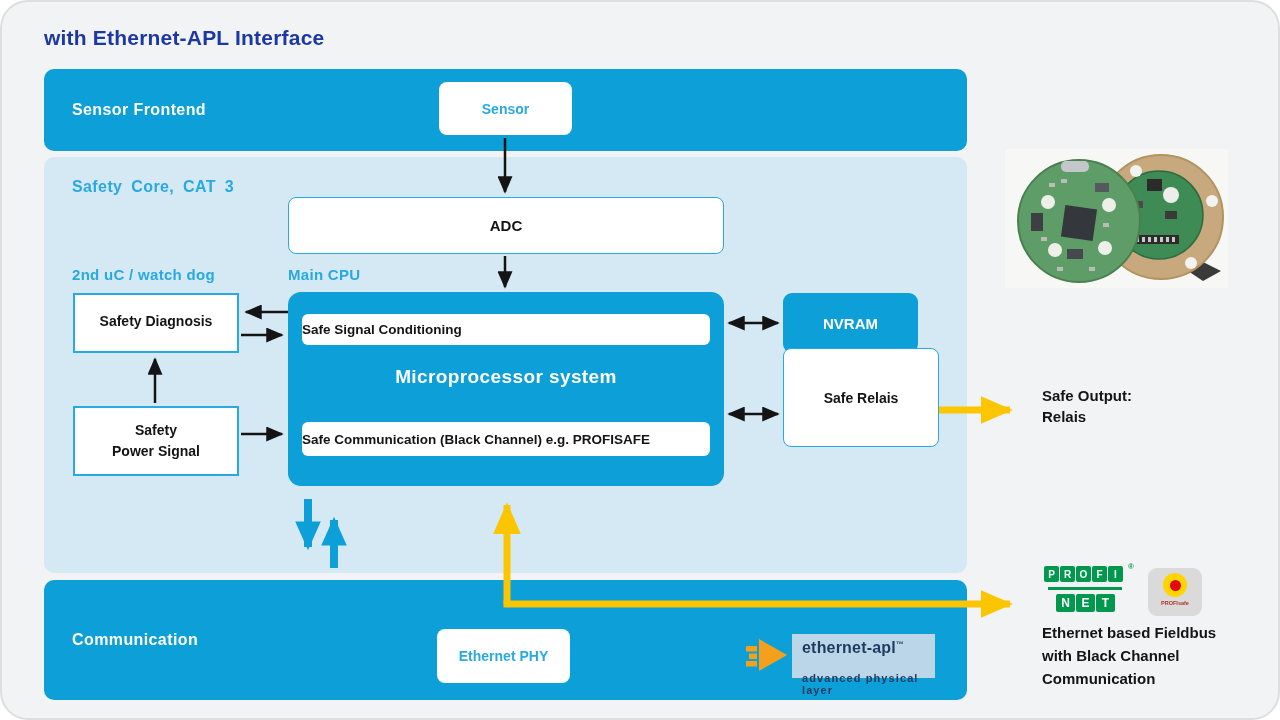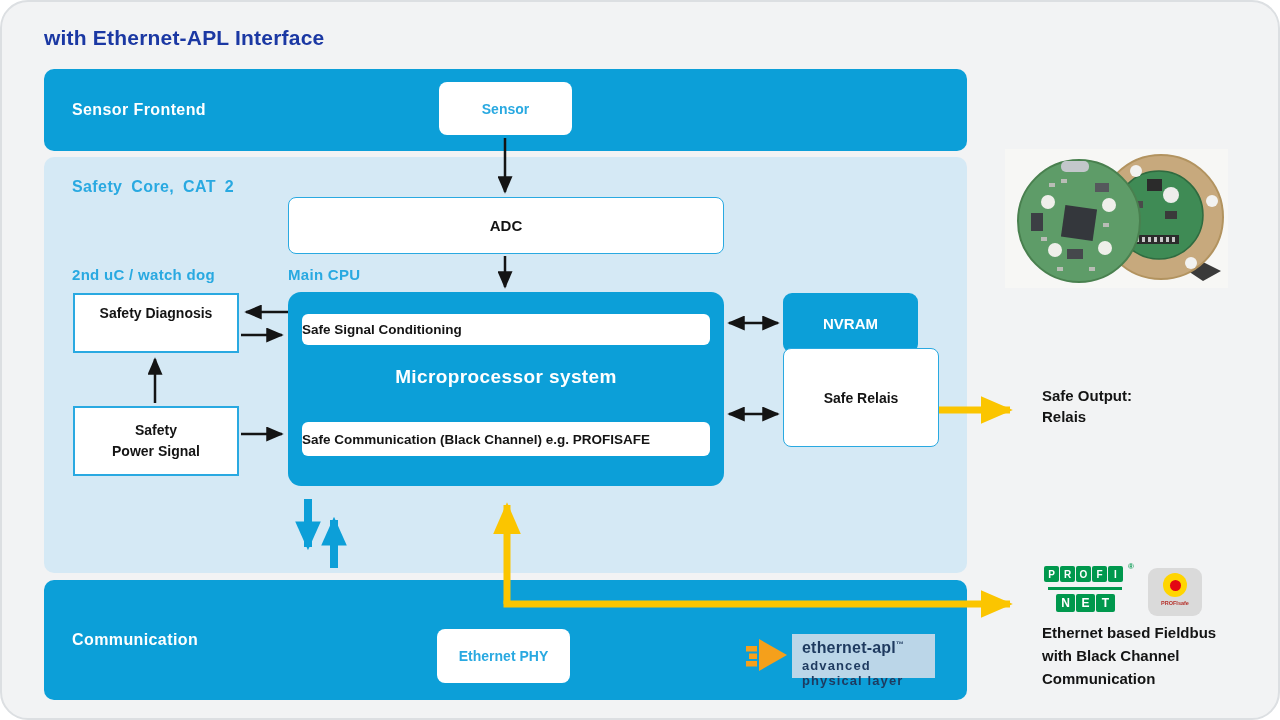--- a/index.html
+++ b/index.html
@@ -27,42 +27,42 @@
 
   .zone-label{font-size:15px;font-weight:bold;color:var(--label-blue,#29A9E1);letter-spacing:.3px}
 
   
   .box{display:flex;align-items:center;justify-content:center;text-align:center;font-weight:bold;color:var(--ink,#141414)}
   .white-box{background:#fff}
   .rounded{border-radius:8px}
   .blue-border{border:2px solid var(--label-blue,#29A9E1)}
   .sensor-box{left:437px;top:80px;width:133px;height:53px;font-size:14px;color:var(--label-blue,#29A9E1)}
   .adc-box{left:286px;top:195px;width:436px;height:57px;font-size:15px;border-width:1.5px}
-  .diag-box{left:71px;top:291px;width:166px;height:60px;align-items:flex-start;padding-top:10px;font-size:14px}
+  .diag-box{left:71px;top:291px;width:166px;height:60px;align-items:flex-start;padding-top:18px;font-size:14px}
   .ps-box{left:71px;top:404px;width:166px;height:70px;flex-direction:column;font-size:14px;line-height:21px}
   .micro-box{left:286px;top:290px;width:436px;height:194px;background:var(--accent-blue,#0C9FD8);border-radius:13px}
   .micro-inner{position:absolute;background:#fff;border-radius:6px;display:flex;align-items:center;justify-content:flex-start;
                font-weight:bold;font-size:13.5px;color:var(--ink,#141414)}
   .sig-box{left:14px;top:22px;width:408px;height:31px}
   .comm-box{left:14px;top:130px;width:408px;height:34px}
   .micro-title{position:absolute;left:0;right:0;top:74px;text-align:center;color:#fff;font-weight:bold;font-size:19px;letter-spacing:.4px}
   .nvram-box{left:781px;top:291px;width:135px;height:60px;background:var(--accent-blue,#0C9FD8);border-radius:9px;color:#fff;font-size:15px}
   .relais-box{left:781px;top:346px;width:156px;height:99px;font-size:14px;border-width:1.5px}
   .phy-box{left:435px;top:627px;width:133px;height:54px;font-size:14px;color:var(--label-blue,#29A9E1)}
 
   
   .note{font-size:15px;font-weight:bold;color:var(--ink,#141414)}
   .safe-output{left:1040px;top:383px;line-height:21px}
   .fieldbus-note{left:1040px;top:619px;line-height:23px}
 
   
   .apl-logo{left:790px;top:632px;width:143px;height:44px;background:#BBD6E8;padding:5px 0 0 10px}
   .apl-name{font-size:16px;font-weight:bold;color:#1E3A5F;letter-spacing:.2px}
   .apl-tm{font-size:8px;vertical-align:super;font-weight:bold}
-  .apl-sub{font-size:13px;color:#1E3A5F;letter-spacing:1.1px;font-weight:bold;margin-top:1px}
+  .apl-sub{font-size:11px;color:#1E3A5F;letter-spacing:1.1px;font-weight:bold;margin-top:15px}
 
   
   .pn-logo{left:1040px;top:562px;width:96px;height:54px}
   .pn-row{display:flex;gap:1px;position:absolute}
   .pn-row1{left:2px;top:2px}
   .pn-row2{left:14px;top:30px}
   .pn-tile{width:15px;height:16px;background:var(--green,#00984D);color:#fff;font-size:10px;font-weight:bold;
            display:flex;align-items:center;justify-content:center;border-radius:2px}
   .pn-row2 .pn-tile{width:19px;height:18px;font-size:12px}
   .pn-bus{position:absolute;left:6px;top:23px;width:74px;height:3px;background:var(--green,#00984D)}
@@ -81,21 +81,21 @@
 <body>
 
 <div class="slide">
 
   <h1 class="abs title">with Ethernet-APL Interface</h1>
 
   <div class="abs band band-blue band-sensor">
     <span class="band-label">Sensor Frontend</span>
   </div>
   <div class="abs band band-light band-safety">
-    <span class="band-label cyan">Safety Core, CAT 2</span>
+    <span class="band-label cyan">Safety Core, CAT 3</span>
   </div>
   <div class="abs band band-blue band-comm">
     <span class="band-label">Communication</span>
   </div>
 
   <div class="abs zone-label" style="left:70px;top:264px">2nd uC / watch dog</div>
   <div class="abs zone-label" style="left:286px;top:264px">Main CPU</div>
 
   <svg class="abs overlay" width="1280" height="720" viewBox="0 0 1280 720">
     <defs>

